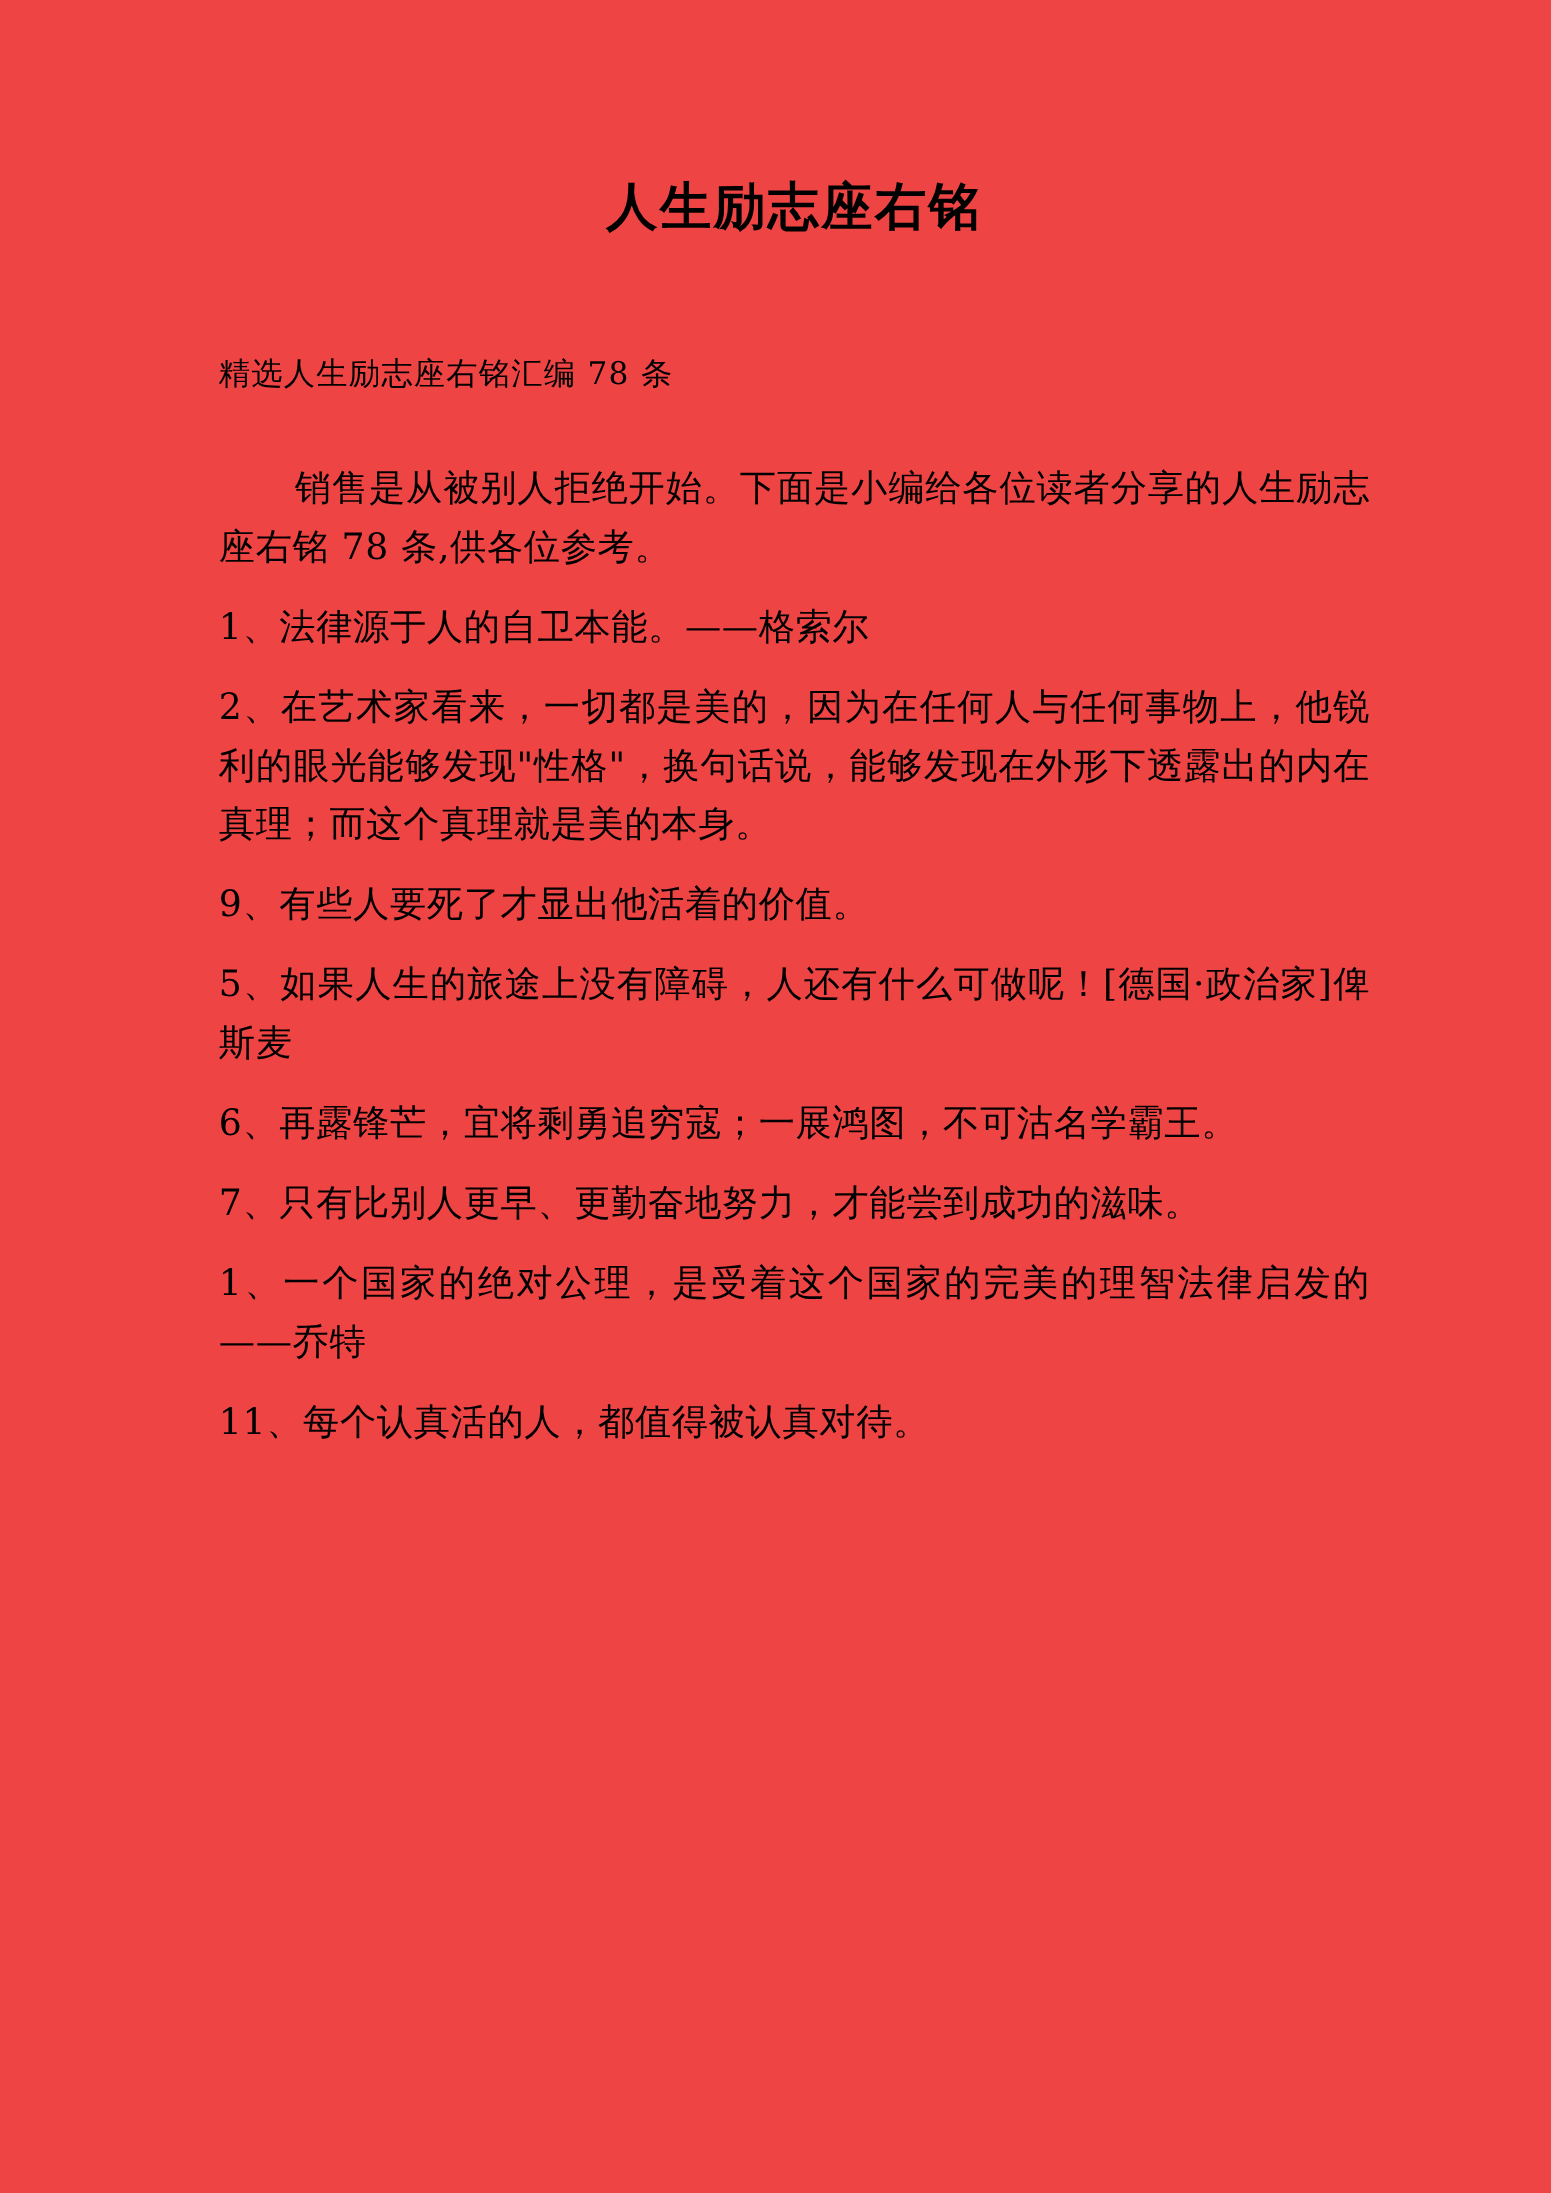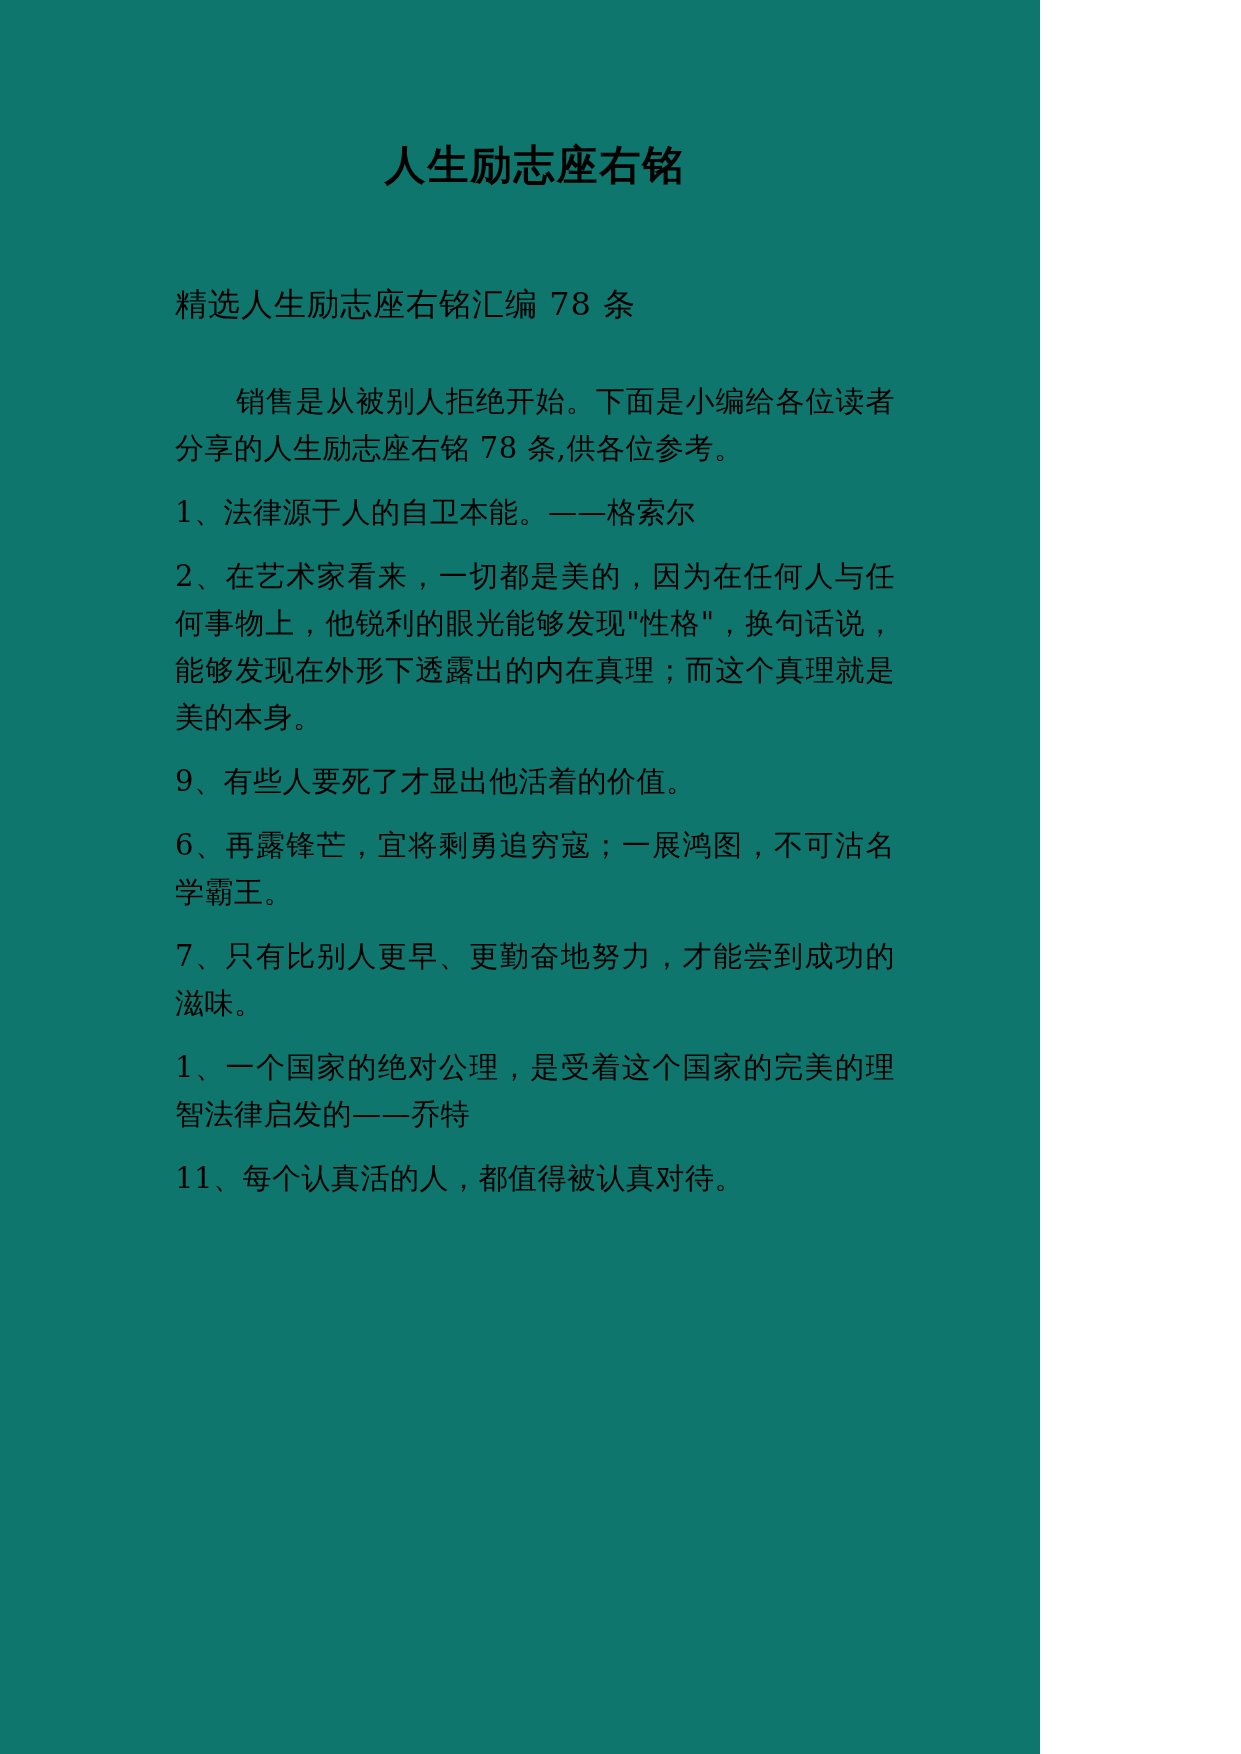--- a/index.html
+++ b/index.html
@@ -9,36 +9,36 @@
   }
   body {
     width: 1241px;
     height: 1754px;
     font-family: "DejaVu Serif", "Liberation Serif", serif;
     color: #000000;
     -webkit-font-smoothing: antialiased;
   }
   .page {
     box-sizing: border-box;
-    width: 1040px;
+    width: 1241px;
     min-height: 1754px;
     padding: 120px 145px 52px 175px;
-    background: #0f766e;
+    background: #ef4444;
   }
   .doc-title {
     text-align: center;
     font-size: 41px;
     font-weight: bold;
     letter-spacing: 2px;
     margin: 18px 0 0 0;
     font-family: "DejaVu Sans", "Liberation Sans", sans-serif;
   }
   .subtitle {
     margin-top: 86px;
-    font-size: 32px;
+    font-size: 25px;
     line-height: 1.6;
     letter-spacing: 1px;
   }
   .body-block {
     margin-top: 48px;
   }
   .para {
     font-size: 29px;
     line-height: 1.62;
     letter-spacing: 0.5px;
@@ -60,19 +60,20 @@
 
   <h1 class="doc-title">人生励志座右铭</h1>
 
   <div class="subtitle">精选人生励志座右铭汇编 78 条</div>
 
   <div class="body-block">
     <p class="para indent">销售是从被别人拒绝开始。下面是小编给各位读者分享的人生励志座右铭 78 条,供各位参考。</p>
     <p class="para">1、法律源于人的自卫本能。——格索尔</p>
     <p class="para">2、在艺术家看来，一切都是美的，因为在任何人与任何事物上，他锐利的眼光能够发现"性格"，换句话说，能够发现在外形下透露出的内在真理；而这个真理就是美的本身。</p>
     <p class="para">9、有些人要死了才显出他活着的价值。</p>
+    <p class="para">5、如果人生的旅途上没有障碍，人还有什么可做呢！[德国·政治家]俾斯麦</p>
     <p class="para">6、再露锋芒，宜将剩勇追穷寇；一展鸿图，不可沽名学霸王。</p>
     <p class="para">7、只有比别人更早、更勤奋地努力，才能尝到成功的滋味。</p>
     <p class="para">1、一个国家的绝对公理，是受着这个国家的完美的理智法律启发的——乔特</p>
     <p class="para">11、每个认真活的人，都值得被认真对待。</p>
   </div>
 
 </div>
 
 </body></html>

